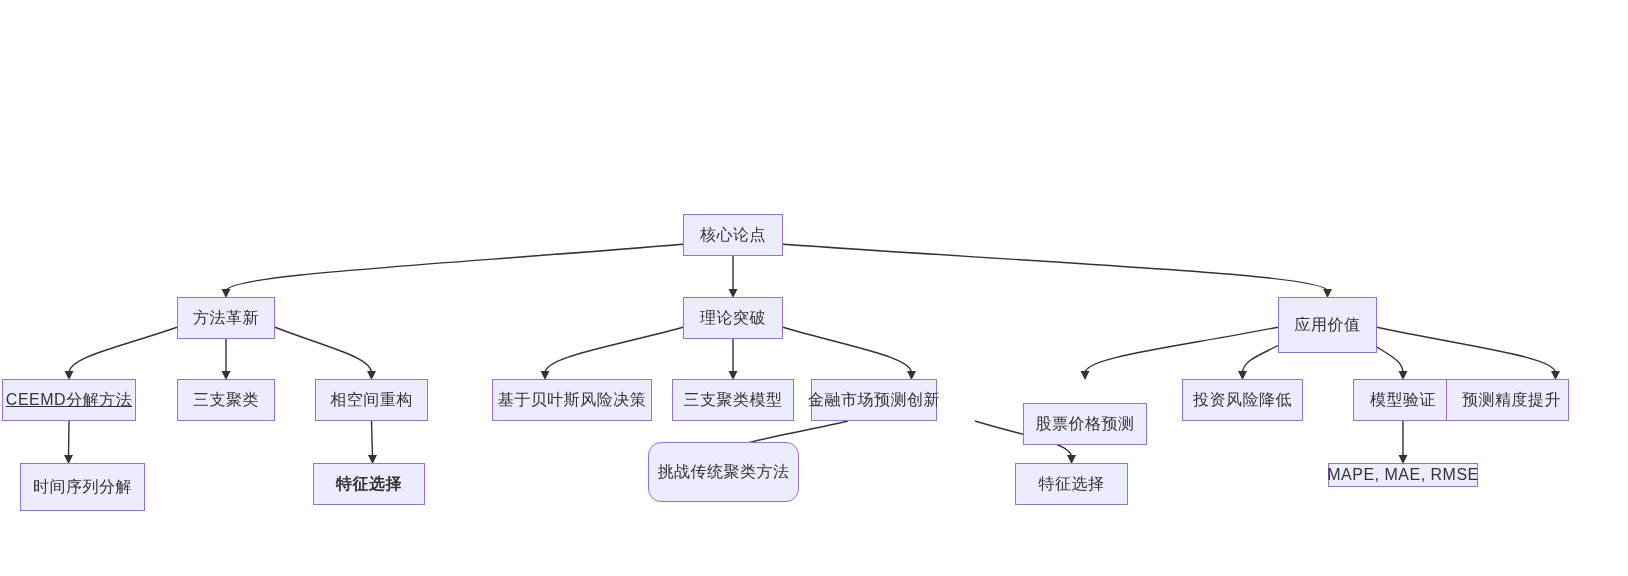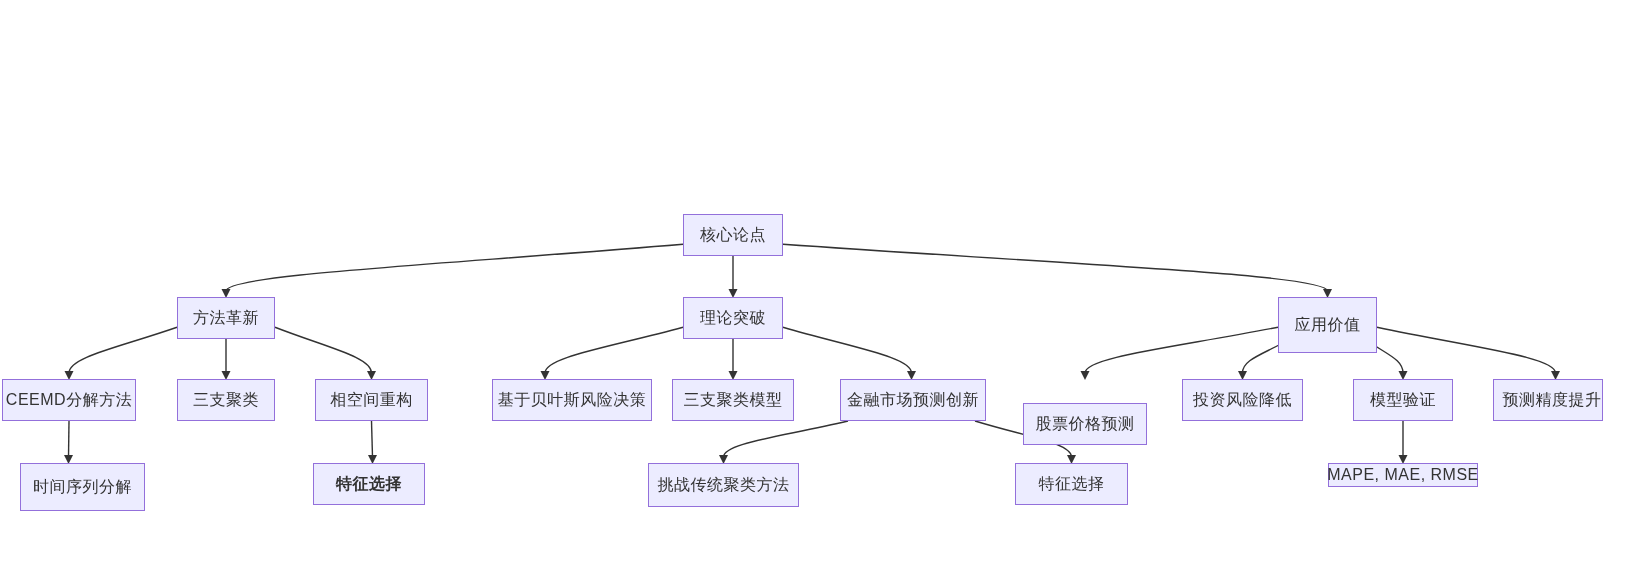--- a/index.html
+++ b/index.html
@@ -78,57 +78,57 @@
       </div>
       <div class="node" style="left: 177px; top: 297px; width: 98px; height: 42px;">
         <span>方法革新</span>
       </div>
       <div class="node" style="left: 683px; top: 297px; width: 100px; height: 42px;">
         <span>理论突破</span>
       </div>
       <div class="node" style="left: 1278px; top: 297px; width: 99px; height: 56px;">
         <span>应用价值</span>
       </div>
-      <div class="node" style="left: 2px; top: 379px; width: 134px; height: 42px;">
+      <div class="node" style="left: 2px; top: 379px; width: 134px; height: 42px; text-decoration: underline;">
         <span>CEEMD分解方法</span>
       </div>
       <div class="node" style="left: 177px; top: 379px; width: 98px; height: 42px;">
         <span>三支聚类</span>
       </div>
       <div class="node" style="left: 315px; top: 379px; width: 113px; height: 42px;">
         <span>相空间重构</span>
       </div>
       <div class="node" style="left: 492px; top: 379px; width: 160px; height: 42px;">
         <span>基于贝叶斯风险决策</span>
       </div>
       <div class="node" style="left: 672px; top: 379px; width: 122px; height: 42px;">
         <span>三支聚类模型</span>
       </div>
-      <div class="node" style="left: 840px; top: 379px; width: 146px; height: 42px;">
+      <div class="node" style="left: 811px; top: 379px; width: 126px; height: 42px;">
         <span>金融市场预测创新</span>
       </div>
       <div class="node" style="left: 1023px; top: 379px; width: 124px; height: 42px; margin-top: 24px;">
         <span>股票价格预测</span>
       </div>
       <div class="node" style="left: 1182px; top: 379px; width: 121px; height: 42px;">
         <span>投资风险降低</span>
       </div>
       <div class="node" style="left: 1353px; top: 379px; width: 100px; height: 42px;">
         <span>模型验证</span>
       </div>
-      <div class="node" style="left: 1493px; top: 379px; width: 110px; height: 42px; padding-left: 8px;">
+      <div class="node" style="left: 1446px; top: 379px; width: 123px; height: 42px; padding-left: 8px;">
         <span>预测精度提升</span>
       </div>
       <div class="node" style="left: 20px; top: 463px; width: 125px; height: 48px;">
         <span>时间序列分解</span>
       </div>
       <div class="node" style="left: 313px; top: 463px; width: 112px; height: 42px; font-weight: bold;">
         <span>特征选择</span>
       </div>
-      <div class="node" style="left: 648px; top: 463px; width: 151px; height: 44px;">
+      <div class="node" style="left: 648px; top: 442px; width: 151px; height: 60px; border-radius: 13px;">
         <span>挑战传统聚类方法</span>
       </div>
       <div class="node" style="left: 1015px; top: 463px; width: 113px; height: 42px;">
         <span>特征选择</span>
       </div>
       <div class="node" style="left: 1328px; top: 463px; width: 150px; height: 24px;">
         <span>MAPE, MAE, RMSE</span>
       </div>
     </div>
 </div>

